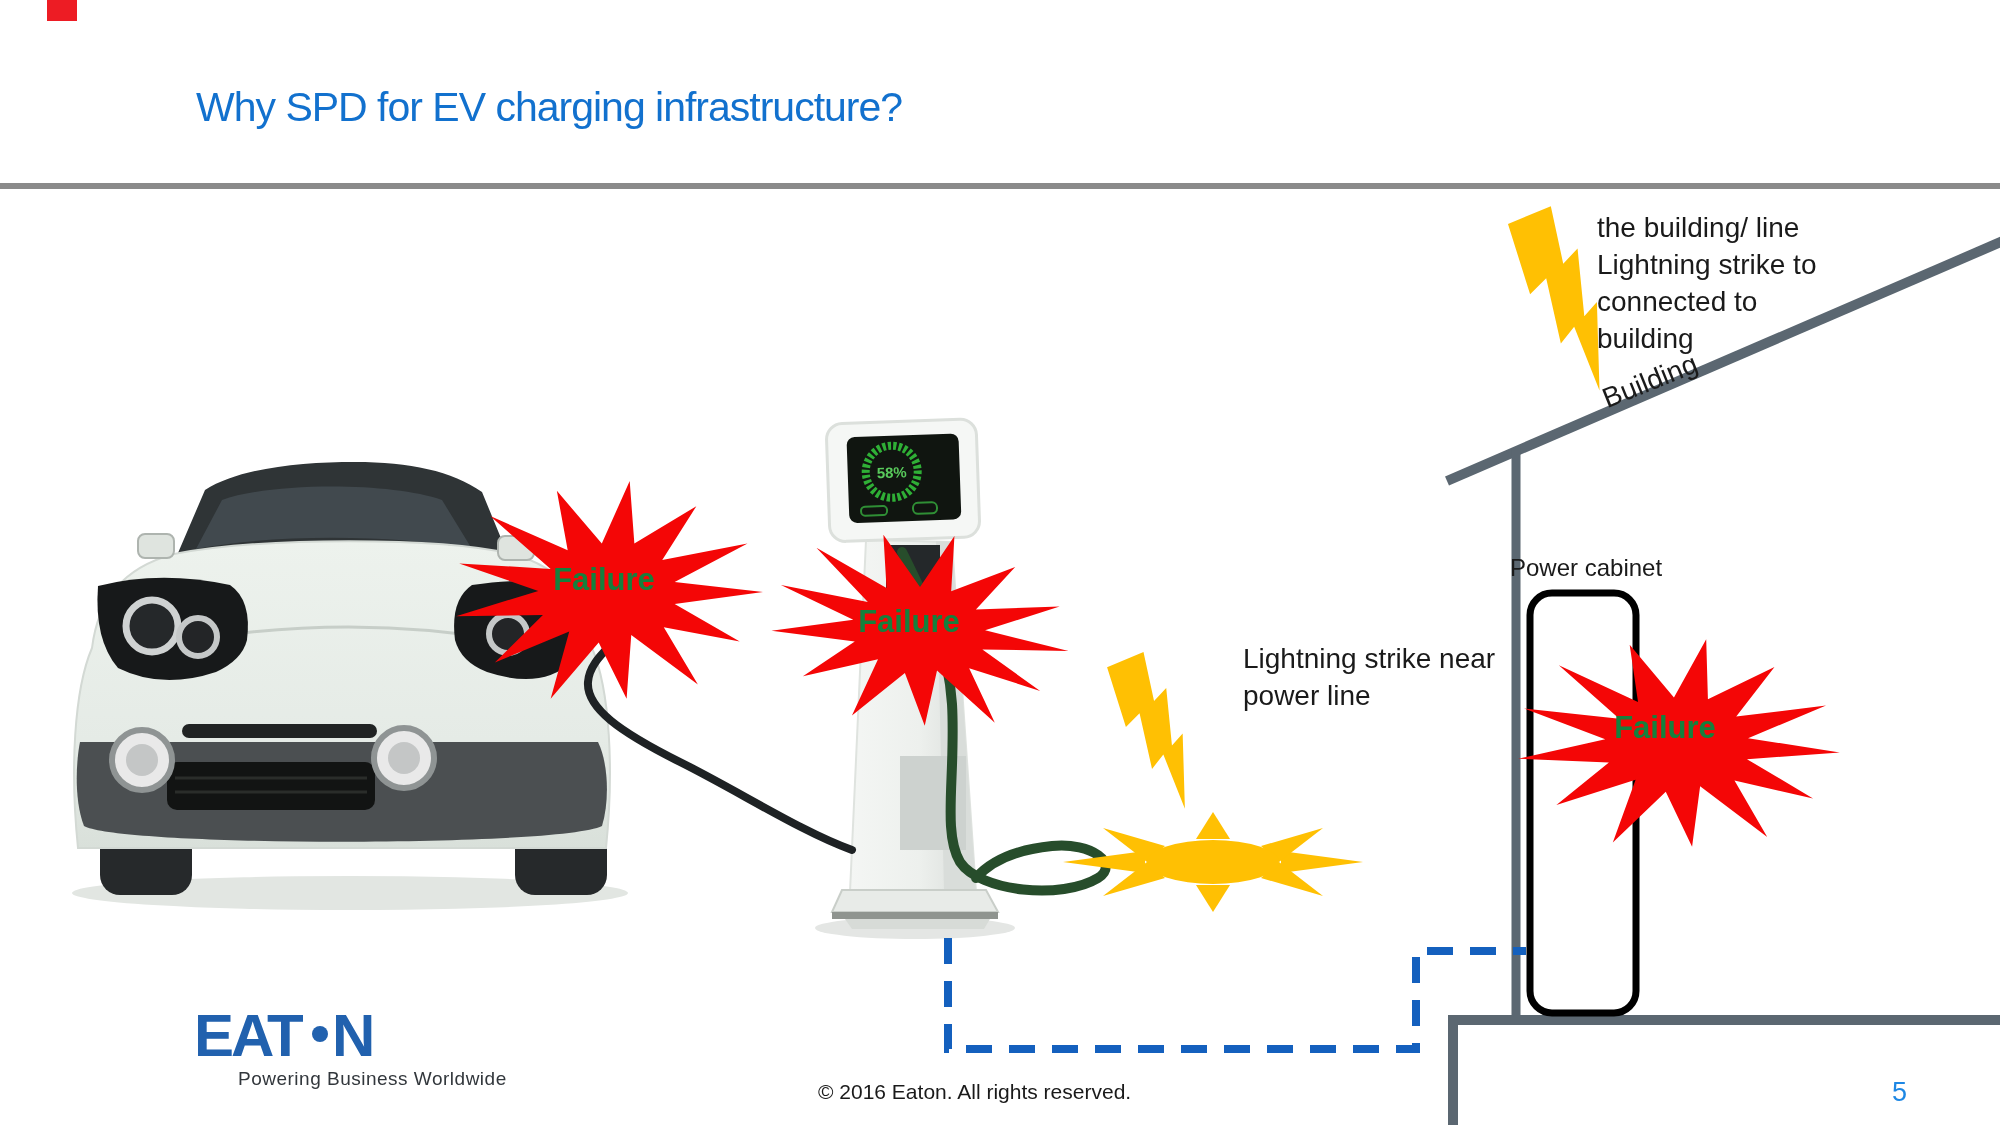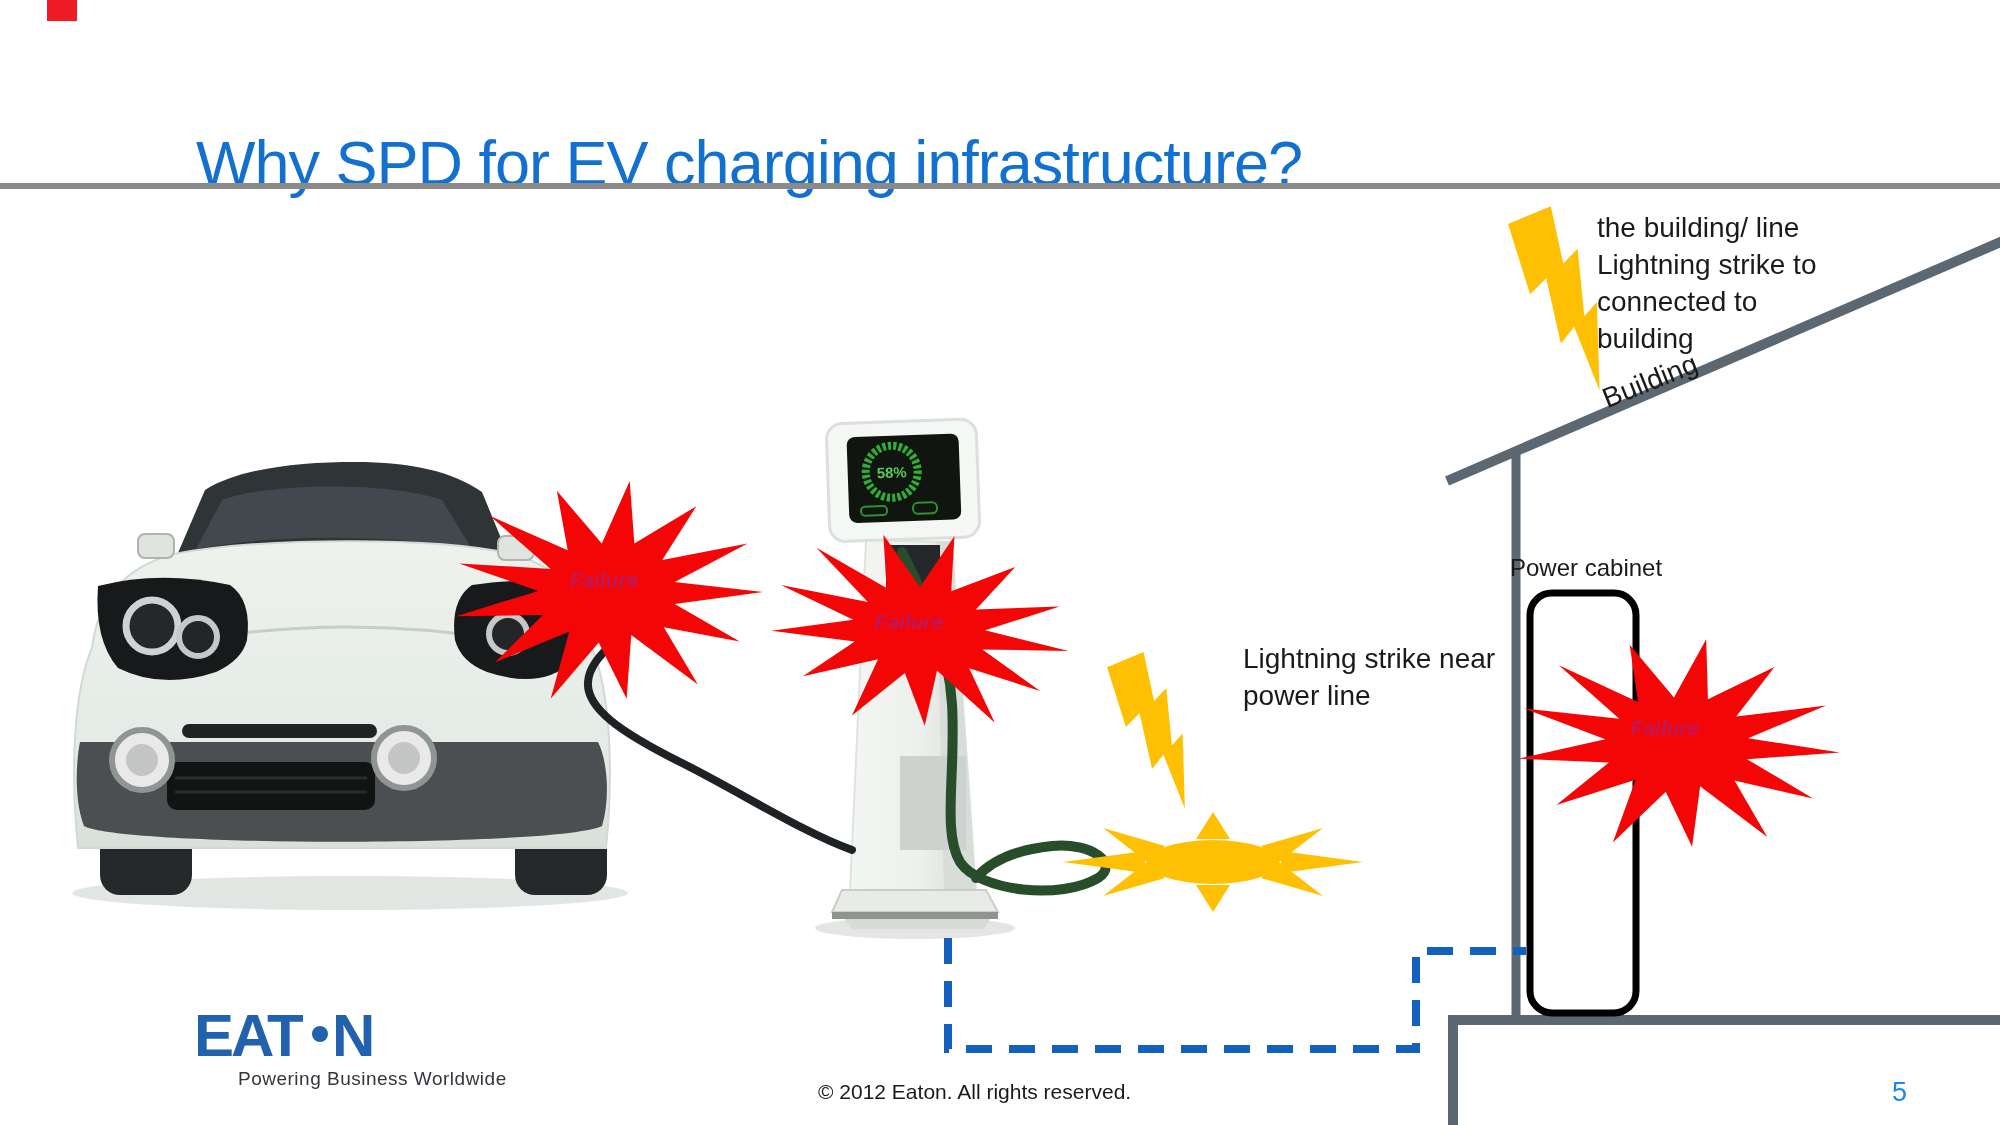--- a/index.html
+++ b/index.html
@@ -1,27 +1,27 @@
 <!DOCTYPE html>
 <html><head>
 <meta charset="utf-8">
 <style>
   html,body{margin:0;padding:0;}
   body{width:2000px;height:1125px;position:relative;background:#ffffff;overflow:hidden;
        font-family:"Liberation Sans", sans-serif;color:#1a1a1a;}
   .abs{position:absolute;}
-  #title{left:196px;top:84px;font-size:63px;letter-spacing:-1px;color:#1271CE;white-space:nowrap;margin-top:43px;}
+  #title{left:196px;top:84px;font-size:41px;letter-spacing:-1px;color:#1271CE;white-space:nowrap;}
   #divider{left:0;top:183px;width:2000px;height:6px;background:#8A8A8A;}
   #corner-mark{left:47px;top:0;width:30px;height:21px;background:#ED1C24;}
   .note{font-size:28px;line-height:37px;color:#1a1a1a;}
   #note-direct{left:1597px;top:209px;width:300px;}
   #note-near{left:1243px;top:640px;width:290px;}
   #building-label{left:1604px;top:384px;font-size:28px;transform:rotate(-22deg);transform-origin:left center;}
   #cabinet-label{left:1510px;top:554px;font-size:24px;}
-  .failure{font-size:21px;font-weight:700;color:#be185d;transform:translate(-50%,-50%);white-space:nowrap;font-style:italic;}
+  .failure{font-size:31px;font-weight:700;color:#15803d;transform:translate(-50%,-50%);white-space:nowrap;}
   #failure-1{left:604px;top:580px;}
   #failure-2{left:909px;top:622px;}
   #failure-3{left:1665px;top:728px;}
   #copyright{left:818px;top:1080px;font-size:21px;}
   #page-number{left:1892px;top:1077px;font-size:27px;color:#1D87E4;}
   #logo-tagline{left:238px;top:1068px;font-size:19px;color:#32373C;letter-spacing:0.5px;}
   svg{display:block;}
   #scene{left:0;top:0;z-index:0;}
   .txt{z-index:5;}
 </style>
@@ -150,14 +150,14 @@
 <div id="failure-2" class="abs txt failure">Failure</div>
 <div id="failure-3" class="abs txt failure">Failure</div>
 
 <svg class="abs txt" style="left:194px;top:1004px;" width="260" height="64">
   <text x="0" y="52" font-family="Liberation Sans, sans-serif" font-size="60" font-weight="900" fill="#2161AE" letter-spacing="-3">EAT</text>
   <circle cx="126" cy="30" r="8" fill="#2161AE"></circle>
   <text x="138" y="52" font-family="Liberation Sans, sans-serif" font-size="60" font-weight="900" fill="#2161AE" letter-spacing="-3">N</text>
 </svg>
 <div id="logo-tagline" class="abs txt">Powering Business Worldwide</div>
 
-<div id="copyright" class="abs txt">© 2012 Eaton. All rights reserved.</div>
+<div id="copyright" class="abs txt">© 2016 Eaton. All rights reserved.</div>
 <div id="page-number" class="abs txt">5</div>
 
 </body></html>

